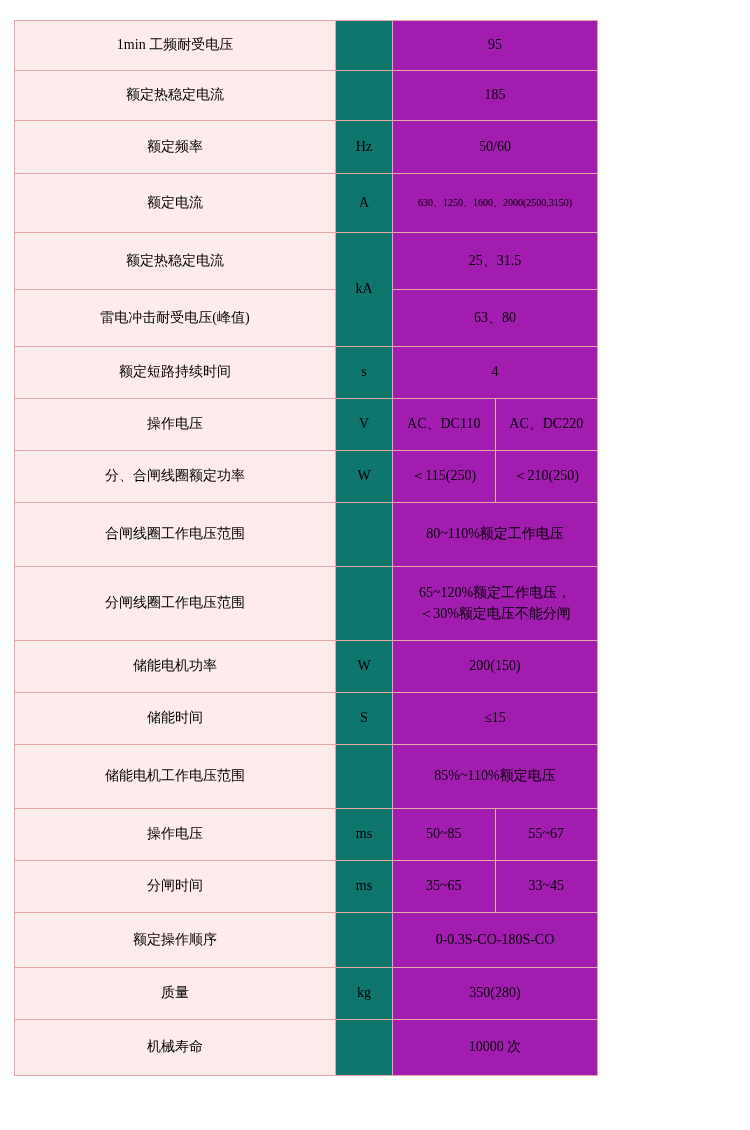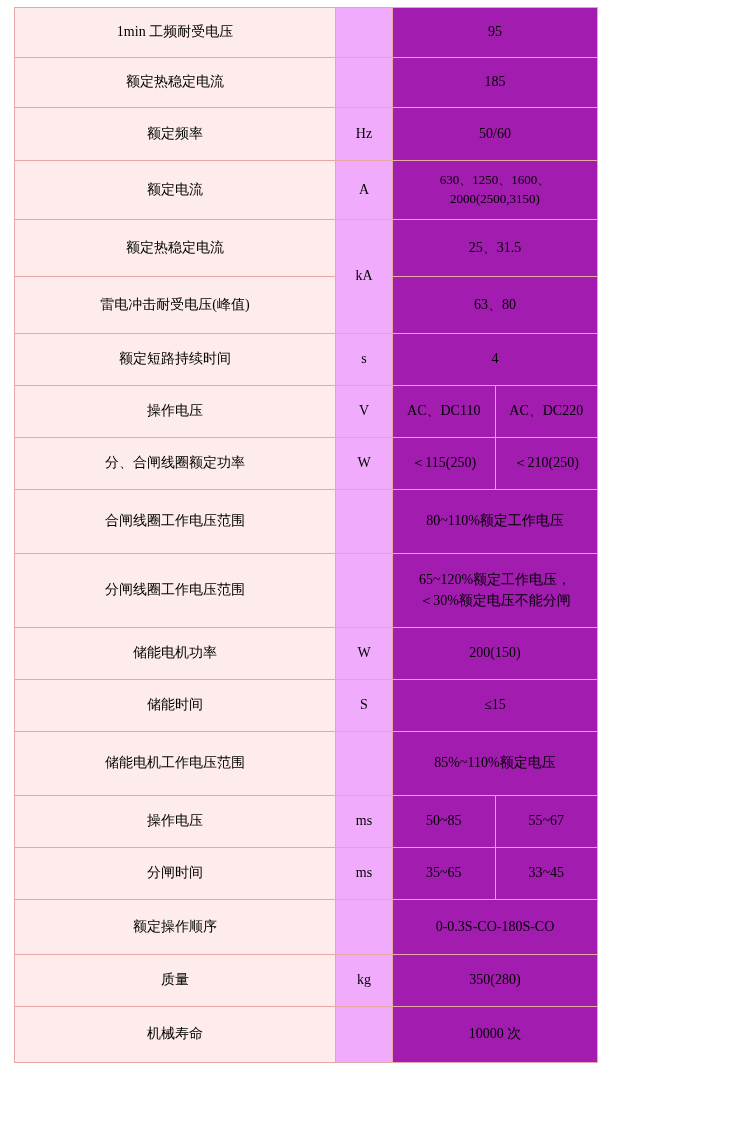--- a/index.html
+++ b/index.html
@@ -9,38 +9,38 @@
   }
   body {
     width: 750px;
     height: 1130px;
     font-family: "Liberation Serif", "DejaVu Serif", serif;
     color: #000000;
   }
   #spec-table {
     border-collapse: collapse;
     width: 584px;
-    margin: 7px 14px;
+    margin: 20px 14px;
     table-layout: fixed;
   }
   #spec-table td {
     border: 1px solid #e8a7a7;
     text-align: center;
     vertical-align: middle;
     font-size: 14px;
     line-height: 1.45;
     padding: 2px 4px;
   }
   .col-name {
     width: 312px;
     background: #fdeceb;
   }
   .col-unit {
     width: 48px;
-    background: #f0abfc;
+    background: #0f766e;
   }
   .col-val {
     background: #a21caf;
   }
   .val-half {
     width: 181px;
   }
   .twoline span {
     display: block;
   }
@@ -65,21 +65,21 @@
 
     <tr style="height:53px">
       <td class="col-name">额定频率</td>
       <td class="col-unit">Hz</td>
       <td class="col-val" colspan="2">50/60</td>
     </tr>
 
     <tr style="height:59px">
       <td class="col-name">额定电流</td>
       <td class="col-unit">A</td>
-      <td class="col-val" colspan="2" style="font-size:13px">630、1250、1600、2000(2500,3150)</td>
+      <td class="col-val" colspan="2" style="font-size:10px">630、1250、1600、2000(2500,3150)</td>
     </tr>
 
     <tr style="height:57px">
       <td class="col-name">额定热稳定电流</td>
       <td class="col-unit" rowspan="2">kA</td>
       <td class="col-val" colspan="2">25、31.5</td>
     </tr>
 
     <tr style="height:57px">
       <td class="col-name">雷电冲击耐受电压(峰值)</td>

